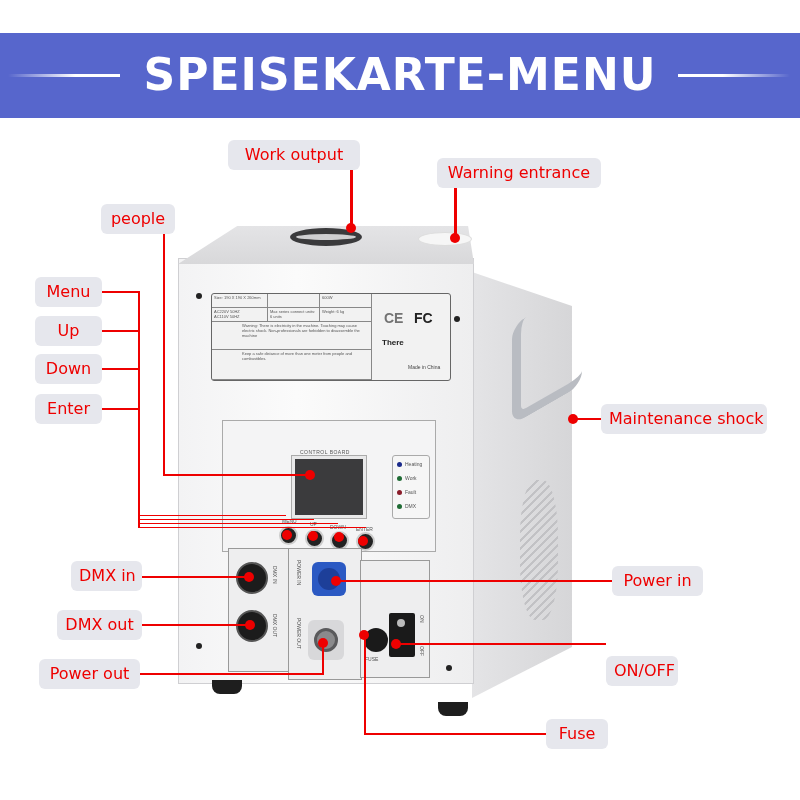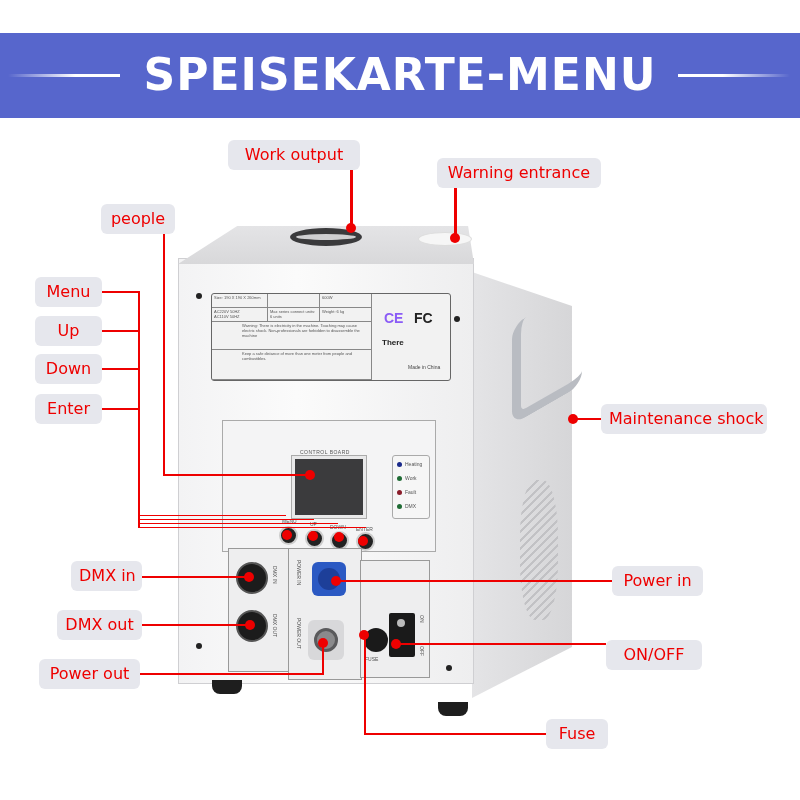--- a/index.html
+++ b/index.html
@@ -19,21 +19,21 @@
   .dev-front{position:absolute;left:178px;top:258px;width:296px;height:426px;background:linear-gradient(90deg,#f3f3f4,#fbfbfb 40%,#eeeeef);border:1px solid #cfcfd2;box-sizing:border-box;}
   .dev-side{position:absolute;left:472px;top:272px;width:100px;height:426px;background:linear-gradient(90deg,#e4e4e6,#d6d6d8);clip-path:polygon(0 0,100% 8%,100% 88%,0 100%);}
   .handle{position:absolute;left:512px;top:305px;width:70px;height:100px;border:9px solid #b9bcc2;border-radius:14px;border-right:none;border-top:none;box-sizing:border-box;transform:skewY(-30deg);background:transparent;}
   .vent{position:absolute;left:520px;top:480px;width:38px;height:140px;background:repeating-linear-gradient(135deg,#bfbfc2 0 2px,transparent 2px 6px);border-radius:40%;opacity:.9;}
   .spark-ring{position:absolute;left:290px;top:228px;width:72px;height:18px;border-radius:50%;border:6px solid #3a3a3c;box-sizing:border-box;background:#cfcfd1;}
   .powder-cap{position:absolute;left:418px;top:232px;width:52px;height:12px;border-radius:50%;background:#f6f6f6;border:1px solid #ddd;}
   .screw{position:absolute;width:6px;height:6px;border-radius:50%;background:#222;}
 
   .plate{position:absolute;left:211px;top:293px;width:238px;height:86px;border:1px solid #666;border-radius:3px;background:#f2f2f2;font-size:4px;color:#555;}
   .plate .cell{position:absolute;border-right:1px solid #888;border-bottom:1px solid #888;box-sizing:border-box;padding:1px 2px;overflow:hidden;}
-  .plate .ce{position:absolute;left:172px;top:16px;font-size:14px;color:#8b5cf6;font-weight:bold;text-align:center;}
+  .plate .ce{position:absolute;left:172px;top:16px;font-size:14px;color:#737373;font-weight:bold;text-align:center;}
   .plate .fc{position:absolute;left:202px;top:16px;font-size:14px;color:#222;font-weight:bold;}
   .plate .rohs{position:absolute;left:170px;top:44px;font-size:8px;color:#222;font-weight:bold;}
   .plate .mic{position:absolute;left:196px;top:70px;font-size:5px;color:#444;}
 
   .ctrl-panel{position:absolute;left:222px;top:420px;width:212px;height:130px;border:1px solid #aaa;background:#f4f4f5;}
   .ctrl-caption{position:absolute;left:300px;top:449px;font-size:5px;color:#555;letter-spacing:.5px;}
   .screen{position:absolute;left:292px;top:456px;width:68px;height:56px;background:#3b3b3d;border:3px solid #e8e8e9;outline:1px solid #aaa;}
   .led-box{position:absolute;left:392px;top:455px;width:36px;height:62px;border:1px solid #aaa;border-radius:3px;background:#f6f6f6;}
   .led{position:absolute;left:4px;width:5px;height:5px;border-radius:50%;}
   .led-lbl{position:absolute;left:12px;font-size:5px;color:#555;}
@@ -192,14 +192,14 @@
 <div class="label" style="left:101px;top:204px;width:74px">people</div>
 <div class="label" style="left:35px;top:277px;width:67px">Menu</div>
 <div class="label" style="left:35px;top:316px;width:67px">Up</div>
 <div class="label" style="left:35px;top:354px;width:67px">Down</div>
 <div class="label" style="left:35px;top:394px;width:67px">Enter</div>
 <div class="label" style="left:601px;top:404px;width:166px">Maintenance shock</div>
 <div class="label" style="left:71px;top:561px;width:71px">DMX in</div>
 <div class="label" style="left:57px;top:610px;width:85px">DMX out</div>
 <div class="label" style="left:39px;top:659px;width:101px">Power out</div>
 <div class="label" style="left:612px;top:566px;width:91px">Power in</div>
-<div class="label" style="left:606px;top:640px;width:96px">ON/OFF</div>
+<div class="label" style="left:606px;top:656px;width:72px">ON/OFF</div>
 <div class="label" style="left:546px;top:719px;width:62px">Fuse</div>
 
 </body></html>

